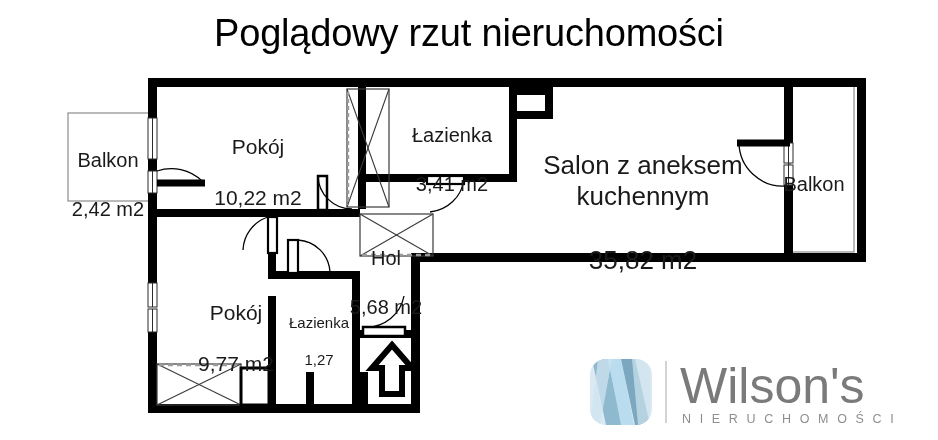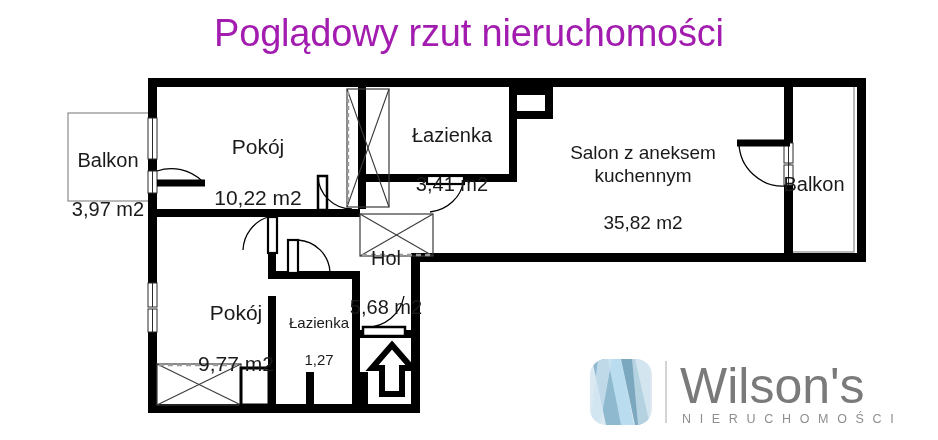--- a/index.html
+++ b/index.html
@@ -22,21 +22,21 @@
   }
   
   .title {
     position: absolute;
     left: 0;
     top: 12px;
     width: 938px;
     text-align: center;
     font-size: 38px;
     font-weight: 400;
-    color: #a21caf;
+    color: #000000;
     letter-spacing: -0.2px;
   }
   
   #plan {
     position: absolute;
     left: 0;
     top: 0;
     width: 938px;
     height: 440px;
   }
@@ -48,21 +48,21 @@
     line-height: 1.22;
     white-space: pre-line;
     pointer-events: none;
   }
   .rl-name { display: block; }
   .rl-area { display: block; }
 
   .lbl-balkon-left { left: 58px;  top: 124px; width: 100px; font-size: 20px; }
   .lbl-pokoj-1     { left: 176px; top: 108px; width: 164px; font-size: 21px; }
   .lbl-lazienka-1  { left: 384px; top: 99px;  width: 136px; font-size: 20px; }
-  .lbl-salon       { left: 528px; top: 118px; width: 230px; font-size: 19px; }
+  .lbl-salon       { left: 528px; top: 118px; width: 230px; font-size: 26px; }
   .lbl-balkon-right{ left: 762px; top: 148px; width: 104px; font-size: 20px; }
   .lbl-hol         { left: 320px; top: 222px; width: 132px; font-size: 20px; }
   .lbl-pokoj-2     { left: 166px; top: 274px; width: 140px; font-size: 21px; }
   .lbl-lazienka-2  { left: 274px; top: 296px; width: 90px;  font-size: 15px; }
 
   
   #logo {
     position: absolute;
     left: 588px;
     top: 355px;
@@ -232,21 +232,21 @@
     </g>
 
     <g>
       <path d="M392 345 L412 368 L402 368 L402 394 L382 394 L382 368 L372 368 Z" fill="#ffffff" stroke="#000000" stroke-width="6" stroke-linejoin="miter"></path>
     </g>
 
   </svg>
 
   <div class="room-label lbl-balkon-left">
     <span class="rl-name">Balkon</span>
-    <span class="rl-area">3,97 m2</span>
+    <span class="rl-area">2,42 m2</span>
   </div>
 
   <div class="room-label lbl-pokoj-1">
     <span class="rl-name">Pokój</span>
     <span class="rl-area">10,22 m2</span>
   </div>
 
   <div class="room-label lbl-lazienka-1">
     <span class="rl-name">Łazienka</span>
     <span class="rl-area">3,41 m2</span>

